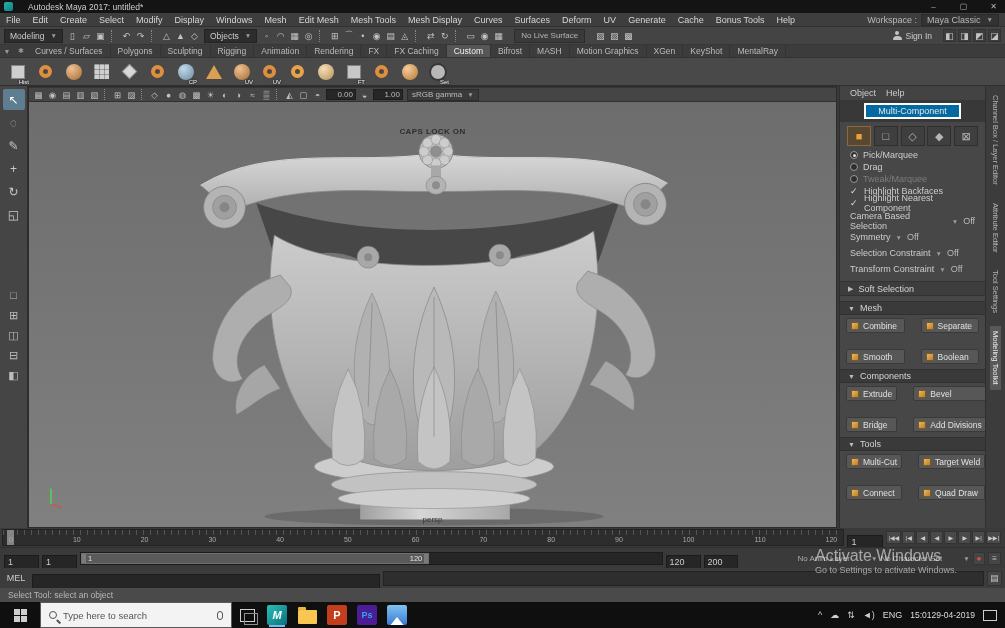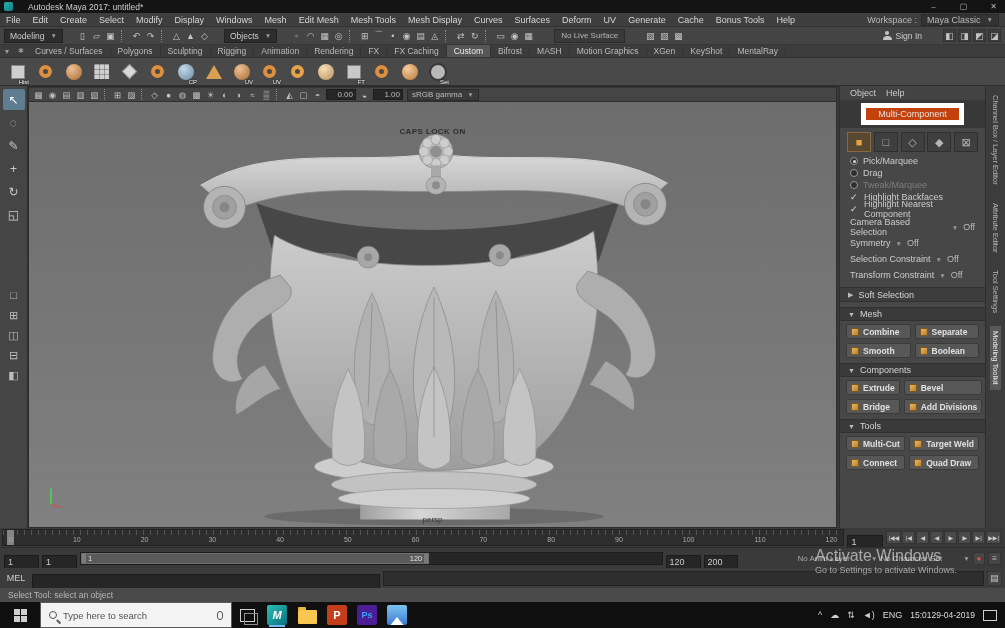--- a/index.html
+++ b/index.html
@@ -18,21 +18,21 @@
   
   .menubar { position:absolute; left:0; top:13px; width:100%; height:14px; background:#3e3e3e;
              display:flex; align-items:center; font-size:9px; color:#d6d6d6; border-bottom:1px solid #313131; }
   .mi { padding:0 6px; height:100%; display:flex; align-items:center; }
   .workspace { margin-left:auto; display:flex; align-items:center; gap:4px; padding-right:6px; color:#b9b9b9; }
   .workspace .val { background:#333; border:1px solid #2a2a2a; padding:0 5px; display:flex; gap:6px; align-items:center; }
   .caret { font-size:6.5px; color:#999; }
 
   
   .statusline { position:absolute; left:0; top:27px; width:100%; height:18px; background:#444;
-                display:flex; align-items:center; gap:13px; padding:0 4px; border-bottom:1px solid #373737; }
+                display:flex; align-items:center; gap:3px; padding:0 4px; border-bottom:1px solid #373737; }
   .combo { height:14px; background:#2d2d2d; border:1px solid #222; color:#ccc; font-size:8.5px;
            display:flex; align-items:center; gap:6px; padding:0 5px; }
   .sicon { width:13px; height:13px; display:flex; align-items:center; justify-content:center;
            font-size:9px; color:#c4c4c4; }
   .sicon.sep { width:5px; height:12px; border-left:1px dotted #8a8a8a; margin:0 3px; }
   .livesurface { height:14px; background:#3a3a3a; border:1px solid #2c2c2c; color:#b5b5b5;
                  font-size:8px; display:flex; align-items:center; padding:0 6px; margin:0 6px; white-space:nowrap; }
   .signin { display:flex; align-items:center; gap:4px; color:#ccc; font-size:8.5px; margin-left:auto; }
   .person { width:9px; height:9px; position:relative; }
   .person::before { content:""; position:absolute; left:2.5px; top:0; width:4px; height:4px;
@@ -101,39 +101,39 @@
   .persp { position:absolute; bottom:3px; left:50%; transform:translateX(-50%);
            font-size:8px; color:#3a3a3a; z-index:2; }
   svg.model { position:absolute; inset:0; width:100%; height:100%; }
 
   
   .tkpanel { position:absolute; left:839px; top:0; width:146px; height:100%; background:#474747;
              border-left:1px solid #2e2e2e; font-size:9px; color:#ccc; display:flex; flex-direction:column; }
   .tk-menus { height:14px; display:flex; gap:2px; align-items:center; padding:0 6px; background:#434343; }
   .tk-menus span { padding:0 4px; }
   .tk-titlebar { background:#383838; padding:3px 0; display:flex; justify-content:center; }
-  .tk-title { background:#c2410c; border:5px solid #ffffff; color:#e4e4e4; font-size:9px;
+  .tk-title { background:#0369a1; border:2px solid #ffffff; color:#e4e4e4; font-size:9px;
               padding:1px 12px; }
   .tk-modes { display:flex; justify-content:space-between; padding:4px 7px 3px; }
   .tk-mode { width:24px; height:20px; background:#3f3f3f; border:1px solid #2f2f2f; color:#b5b5b5;
              font-size:11px; display:flex; align-items:center; justify-content:center; }
   .tk-mode.active { background:#584832; border-color:#8a6a3a; color:#e8a33d; }
   .tk-opt { display:flex; align-items:center; gap:5px; padding:0 10px; height:12px; }
   .tk-opt.disabled { color:#7d7d7d; }
   .radio { width:8px; height:8px; border-radius:50%; border:1px solid #999; background:#2e2e2e; position:relative; flex:none; }
   .tk-opt.checked .radio::after { content:""; position:absolute; inset:1.5px; border-radius:50%; background:#ddd; }
   .ck { width:9px; font-size:9px; color:#ddd; flex:none; }
   .tk-drop { display:flex; align-items:center; gap:5px; padding:0 10px; height:16px; }
   .tk-drop .val { color:#b9b9b9; }
   .tk-soft { height:15px; background:#3d3d3d; border-top:1px solid #323232; border-bottom:1px solid #323232;
              display:flex; align-items:center; gap:5px; padding:0 8px; margin-top:4px; color:#d5d5d5; }
   .tk-sec { height:14px; background:#3a3a3a; border-top:1px solid #313131; border-bottom:1px solid #313131;
             display:flex; align-items:center; gap:5px; padding:0 8px; margin-top:5px; color:#d5d5d5; }
   .arrow { font-size:7px; color:#bbb; }
-  .tk-grid { display:grid; grid-template-columns:1fr 1fr; gap:4px; padding:3px 6px 0;font-weight:bold; }
+  .tk-grid { display:grid; grid-template-columns:1fr 1fr; gap:16px; padding:3px 6px 0; }
   .tk-btn { height:15px; background:#575757; border:1px solid #3a3a3a; border-radius:2px;
             display:flex; align-items:center; gap:4px; padding:0 4px; font-size:8.5px; color:#e0e0e0; white-space:nowrap; }
   .cube { width:8px; height:8px; flex:none; border:1px solid #7a5a22;
           background:linear-gradient(135deg,#eab75e,#b97f2e); }
 
   
   .sidestrip { position:absolute; left:985px; top:0; width:20px; height:100%; background:#3c3c3c;
                border-left:1px solid #2e2e2e; display:flex; flex-direction:column; align-items:center;
                gap:8px; padding-top:4px; }
   .vtab { writing-mode:vertical-rl; font-size:7.5px; color:#b5b5b5; padding:5px 1px; white-space:nowrap; }

